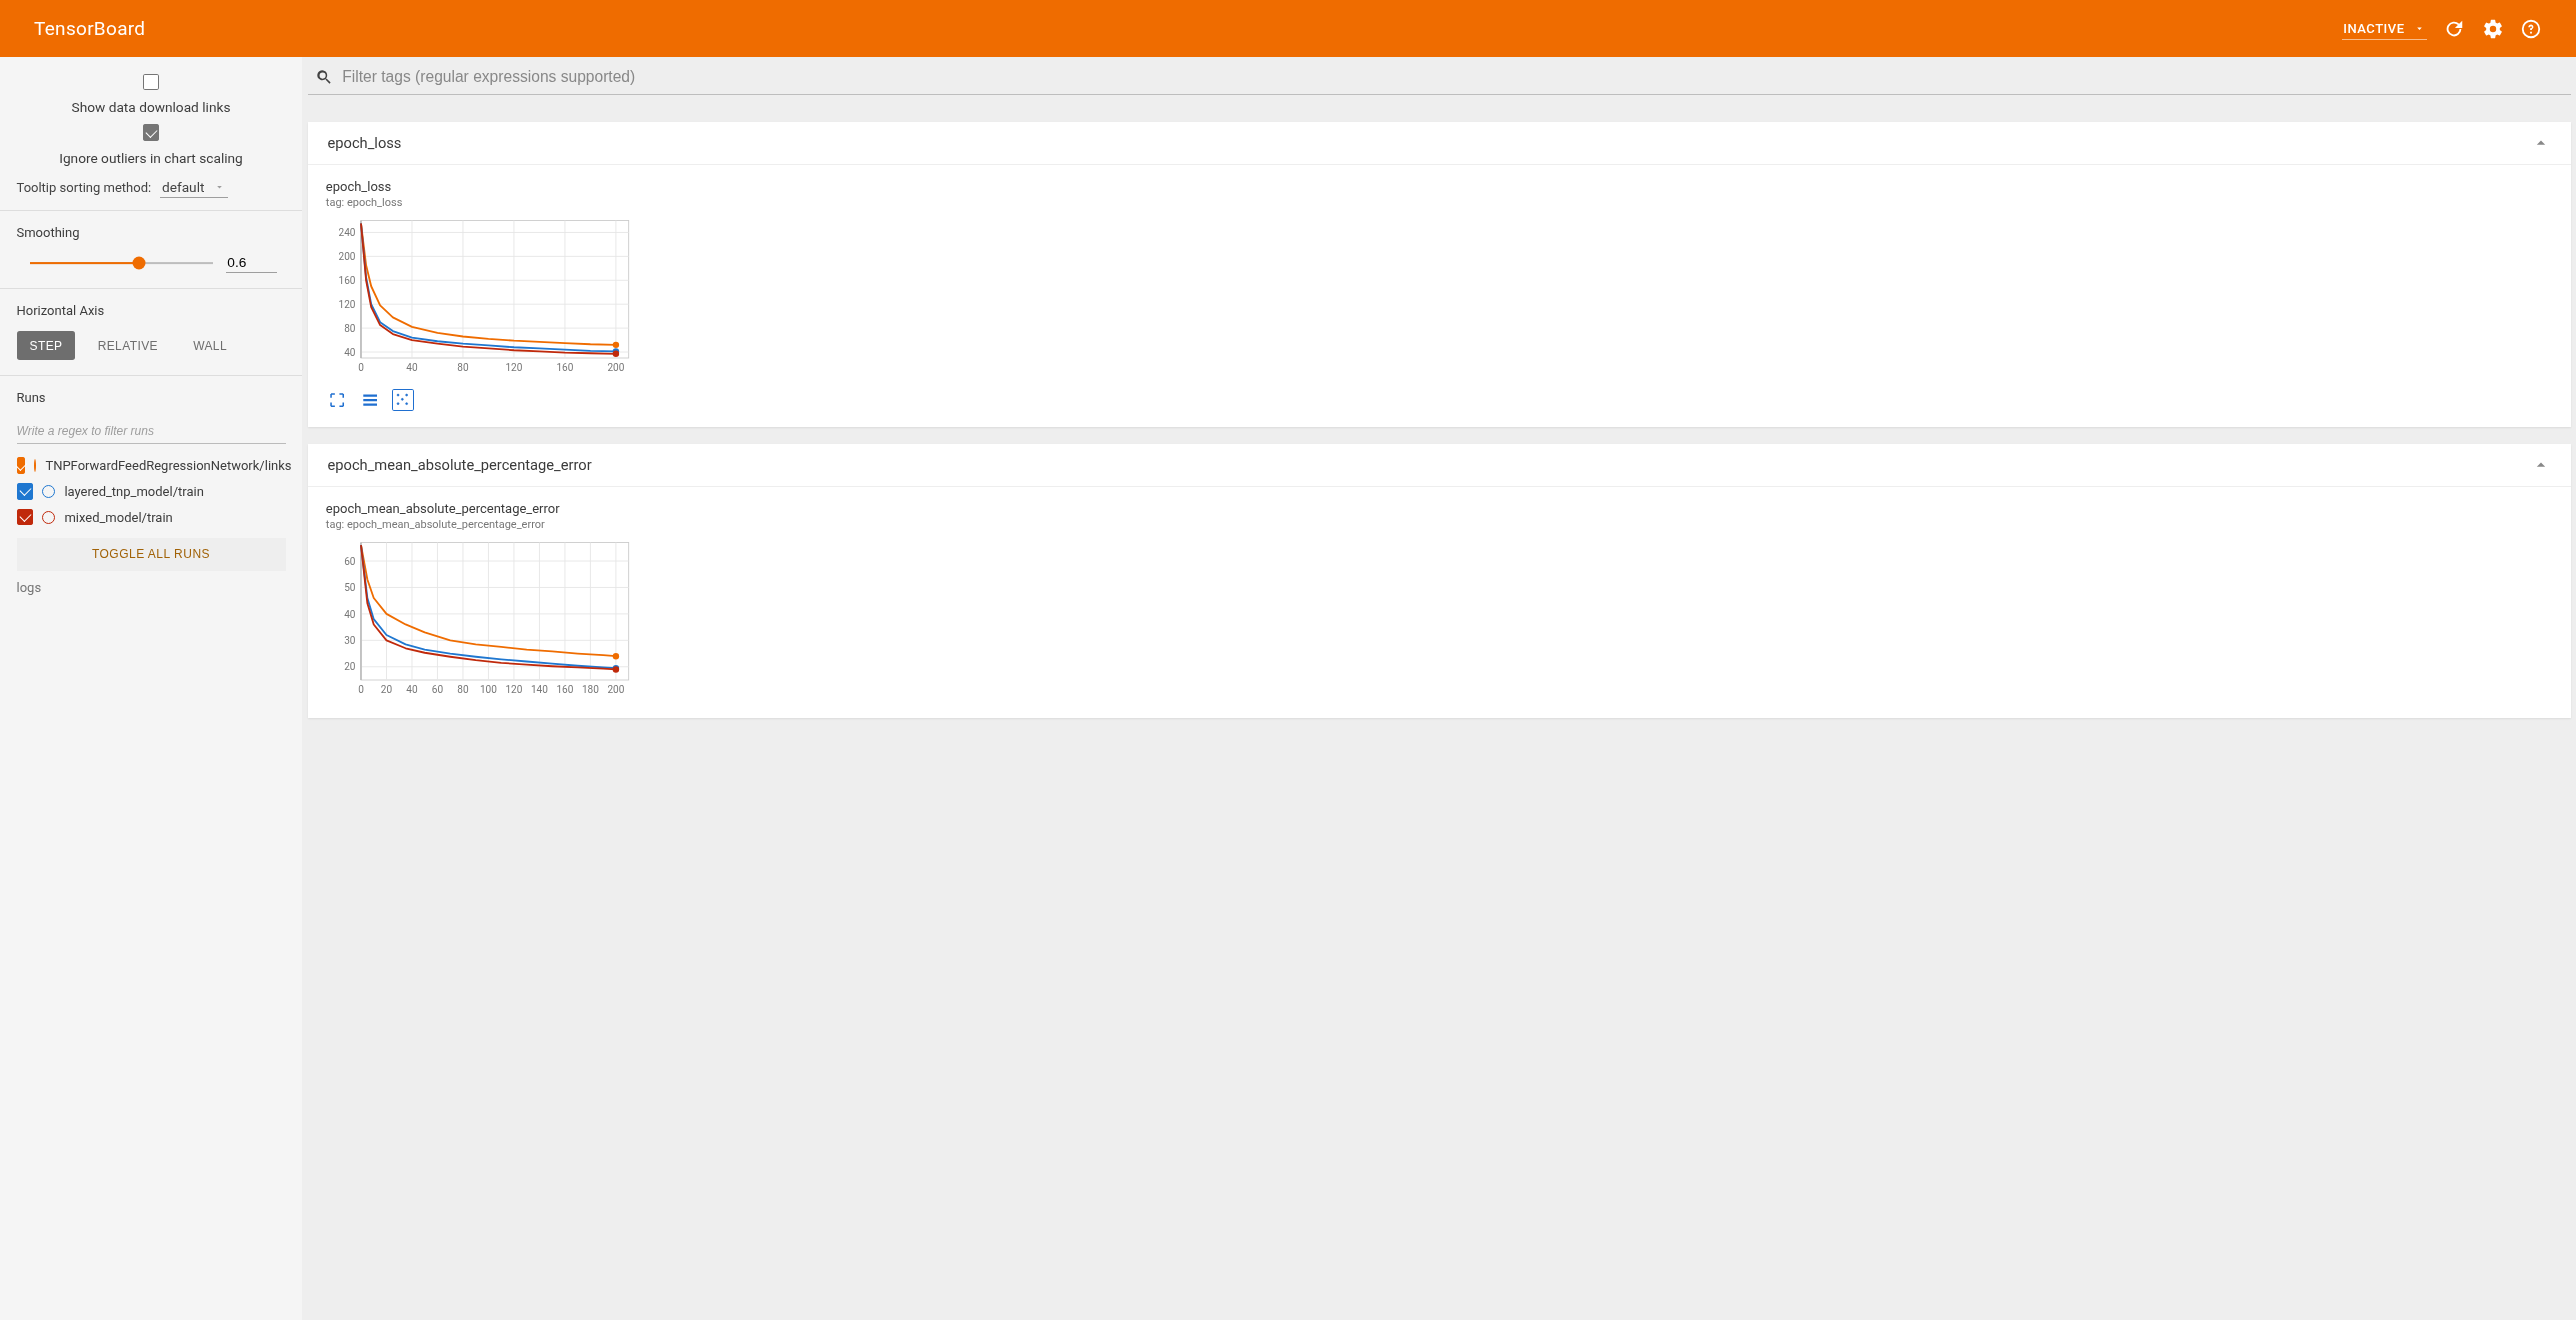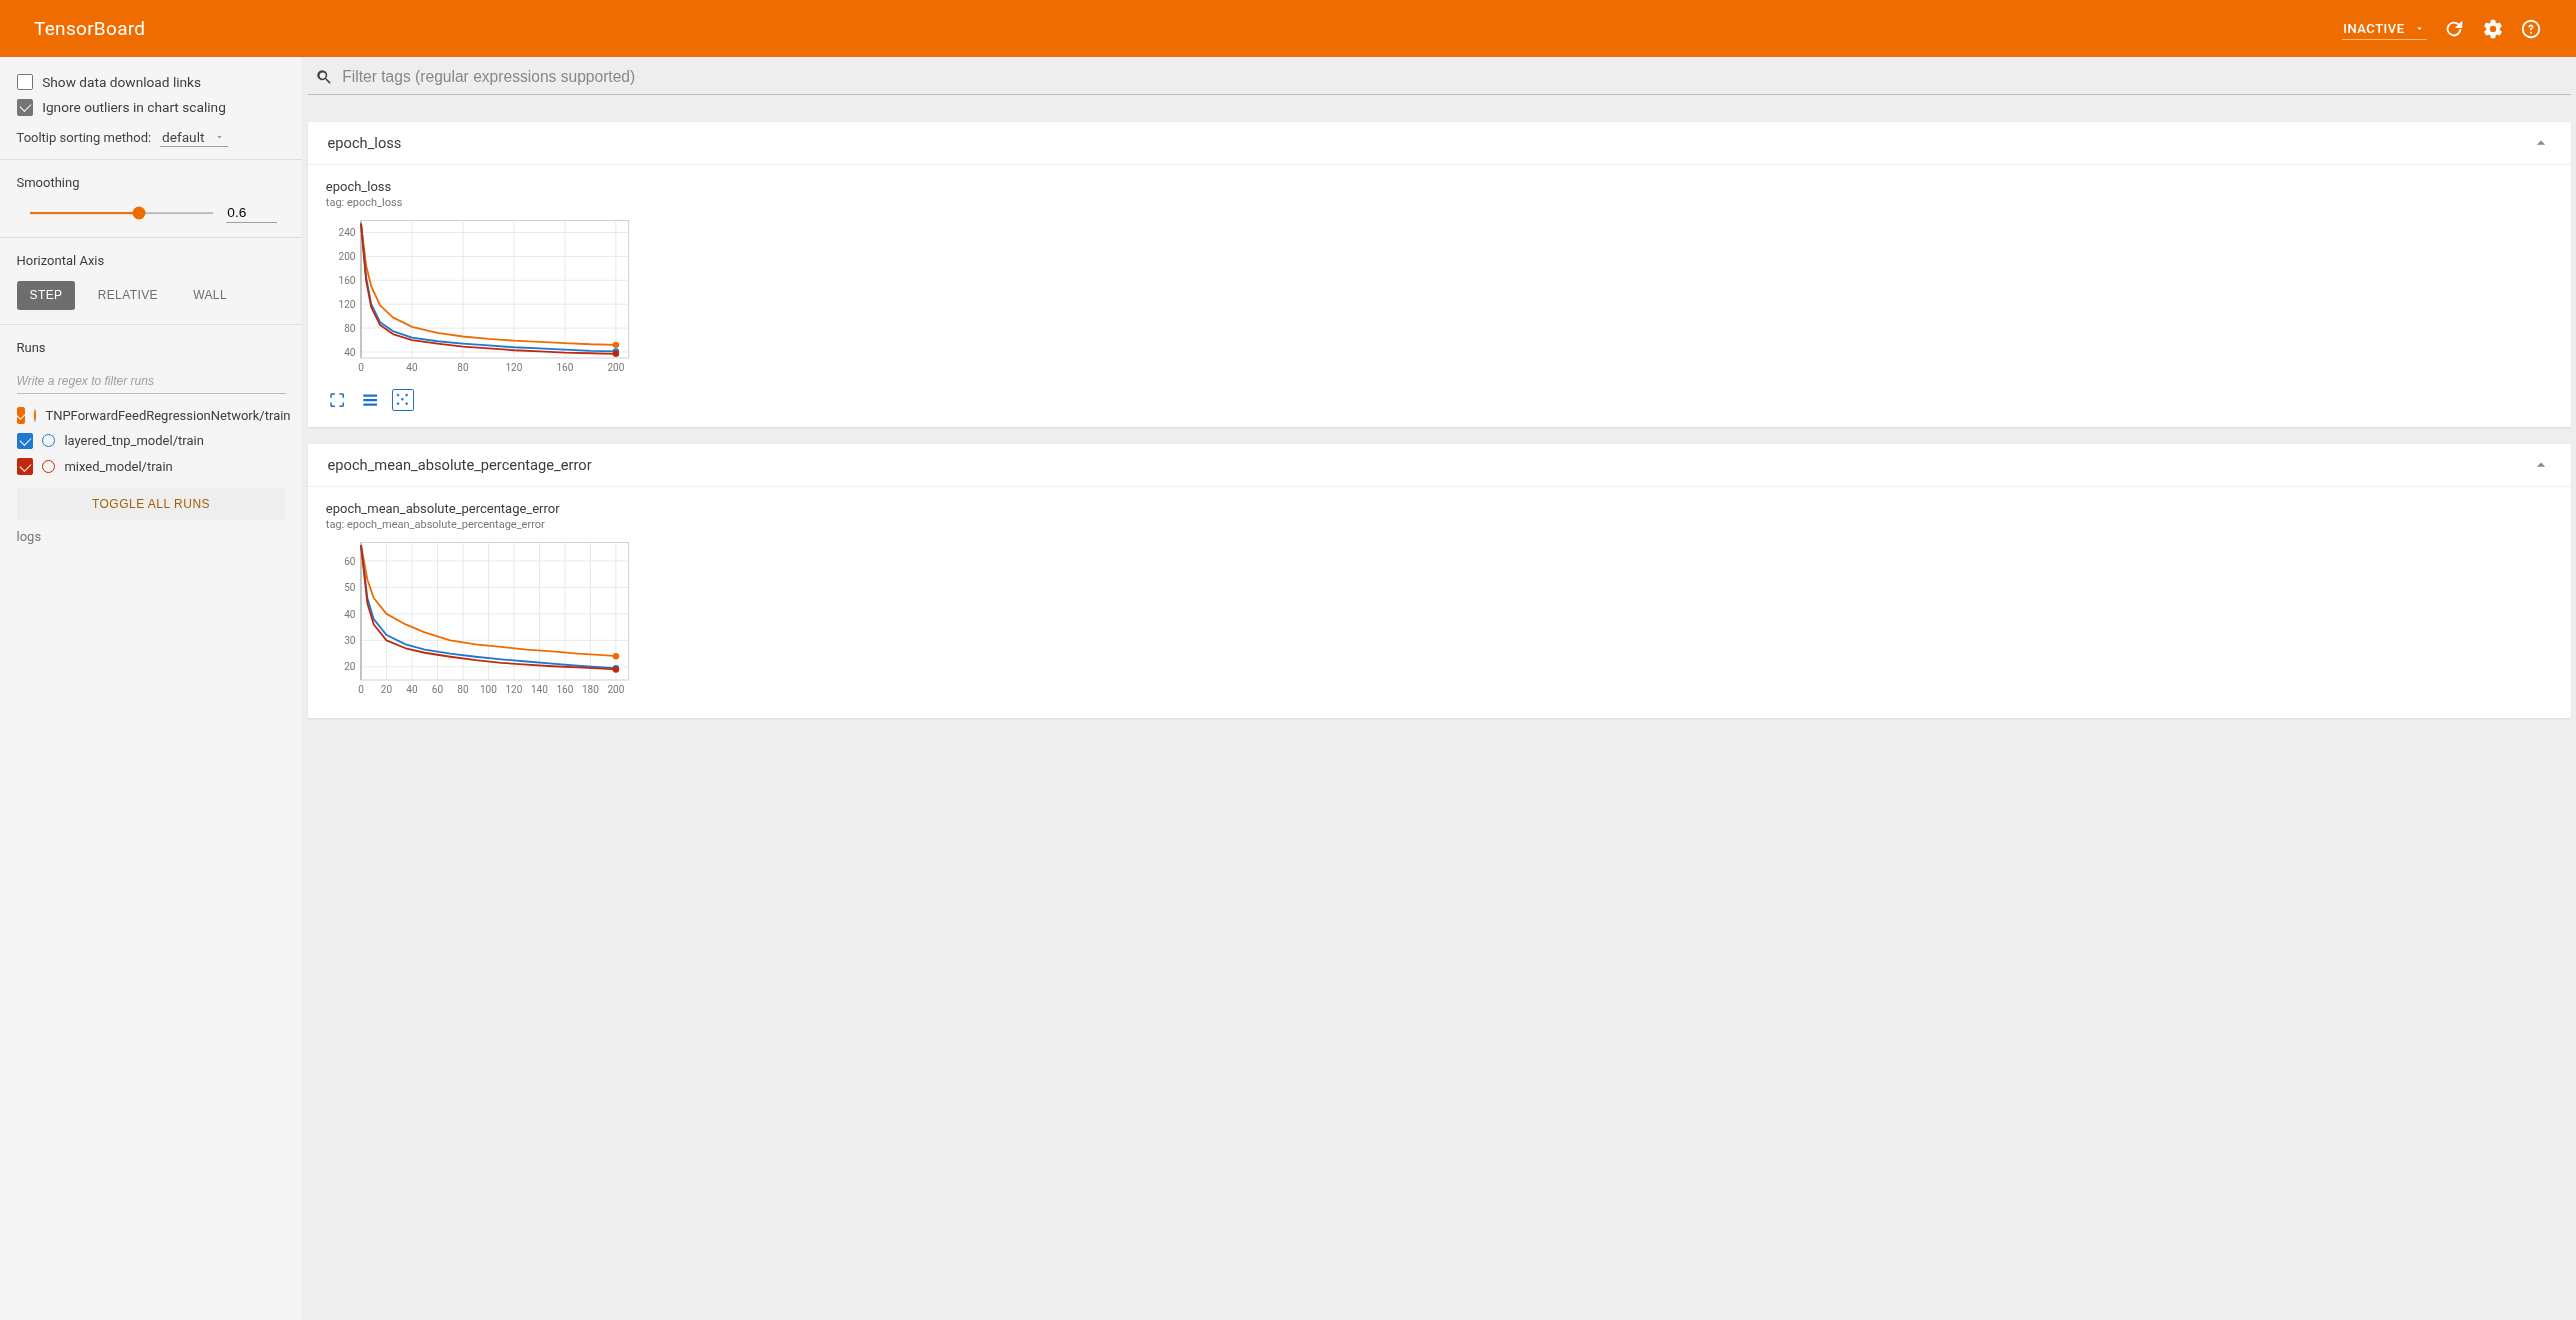--- a/index.html
+++ b/index.html
@@ -16,21 +16,21 @@
 .inactive-sel svg { fill: #fff; }
 .topicons { display: flex; align-items: center; gap: 16.5px; }
 .topicons .ticon { width: 22px; height: 22px; fill: #fff; cursor: pointer; }
 
 
 .page { display: flex; height: calc(100vh - 57px); }
 .sidebar { width: 302px; background: #f5f5f5; padding: 16.5px 16.5px 0 16.5px; font-size: 13px; color: #3d3d3d; overflow-y: auto; }
 .main { flex: 1; overflow-y: auto; padding: 0 5.5px 18.3px 5.5px; background: #eee; }
 
 
-.cbrow { display: flex; align-items: center; gap: 9.2px; margin-bottom: 9.2px; }
+.cbrow { display: flex; align-items: center; gap: 9.2px; margin-bottom: 9.2px; flex-direction: column; }
 .cb { width: 16.5px; height: 16.5px; border: 1.8px solid #757575; border-radius: 1.8px; display: flex; align-items: center; justify-content: center; cursor: pointer; background: #fff; }
 .cb.checked { background: #757575; border-color: #757575; }
 .cb.checked::after { content: ""; width: 5.5px; height: 9.2px; border: solid #fff; border-width: 0 1.8px 1.8px 0; transform: rotate(45deg) translate(-0.9px,-0.9px); }
 .cb.orange.checked { background: #ef6c00; border-color: #ef6c00; }
 .cb.blue.checked { background: #1f77d0; border-color: #1f77d0; }
 .cb.red.checked { background: #c0290b; border-color: #c0290b; }
 .sidelabel { font-size: 13.7px; }
 .selectrow { display: flex; align-items: baseline; gap: 9px; margin-top: 13px; }
 .selectlabel { font-size: 13px; color: #444; }
 .selectbox { border: none; border-bottom: 0.9px solid #9e9e9e; background: transparent; font-size: 13.7px; padding: 1.8px 24px 1.8px 1.8px; color: #444; cursor: pointer; position: relative; }
@@ -141,21 +141,21 @@
       <button class="pillbtn active">STEP</button>
       <button class="pillbtn">RELATIVE</button>
       <button class="pillbtn">WALL</button>
     </div>
     <hr class="divider">
     <div class="section-title">Runs</div>
     <input class="runsfilter" placeholder="Write a regex to filter runs" style="">
     <div class="runrow">
       <div class="cb orange checked"></div>
       <span class="swatch" style="border-color:#ef6c00"></span>
-      <span>TNPForwardFeedRegressionNetwork/train</span>
+      <span>TNPForwardFeedRegressionNetwork/links</span>
     </div>
     <div class="runrow">
       <div class="cb blue checked"></div>
       <span class="swatch" style="border-color:#1f77d0"></span>
       <span>layered_tnp_model/train</span>
     </div>
     <div class="runrow">
       <div class="cb red checked"></div>
       <span class="swatch" style="border-color:#c0290b"></span>
       <span>mixed_model/train</span>

